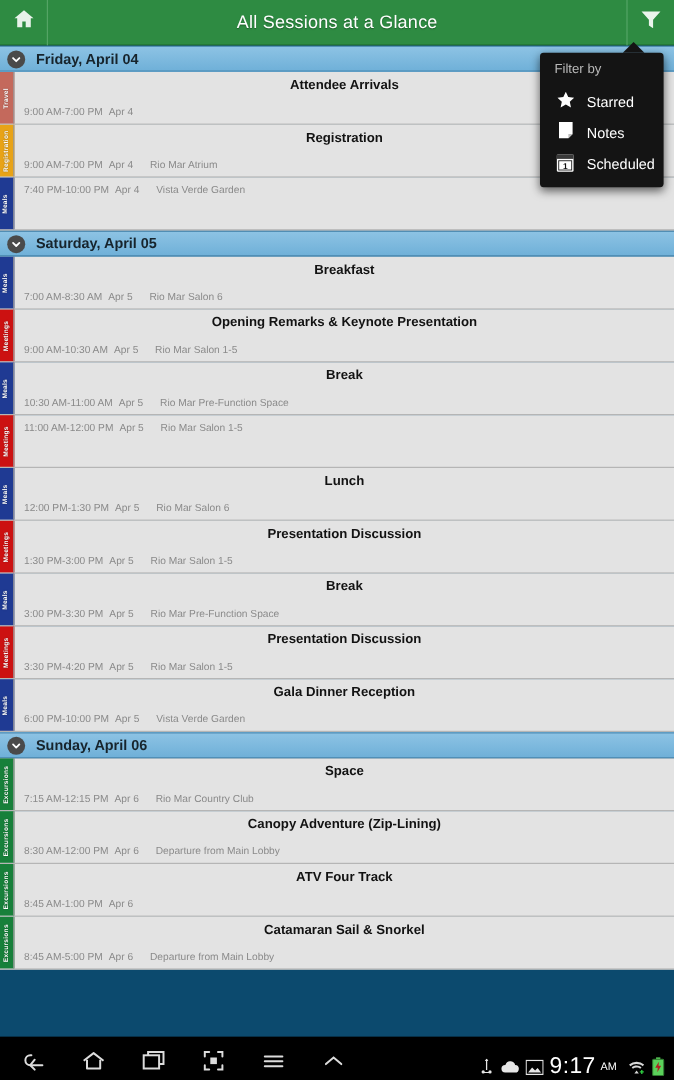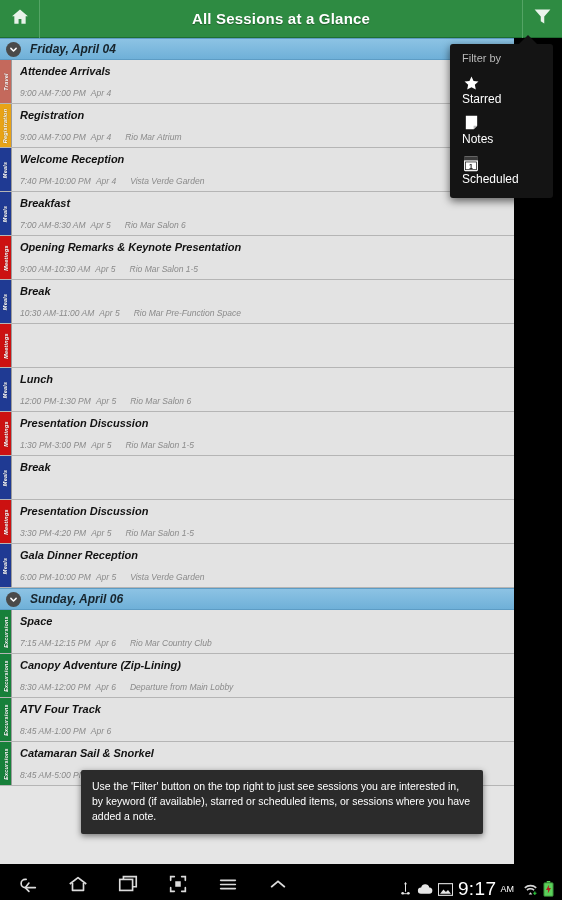--- a/index.html
+++ b/index.html
@@ -19,37 +19,36 @@
     border-bottom: 1px solid #1f6e31;
     display: flex; align-items: center;
   }
   .ab-home {
     width: 40px; height: 38px;
     display: flex; align-items: center; justify-content: center;
     border-right: 1px solid #54a465;
   }
   .ab-title {
     flex: 1; text-align: center;
-    color: #fff; font-size: 15px; font-weight: bold;
+    color: #fff; font-size: 15px; font-weight: normal;
     letter-spacing: .2px;
     text-shadow: 0 1px 1px rgba(0,0,0,.35);
   }
   .ab-filter {
     width: 40px; height: 38px;
     display: flex; align-items: center; justify-content: center;
     border-left: 1px solid #54a465;
   }
 
   
   .list {
     position: absolute; top: 38px; left: 0;
-    width: 514px; height: 826px;
-    background: #e5e5e5;
+    width: 562px; height: 826px;
+    background: #0c4a6e;
     overflow: hidden;
-    font-style: italic;
   }
   .day-header {
     height: 22px;
     background: linear-gradient(to bottom, #8dc3e4 0%, #6fb0d8 100%);
     border-top: 1px solid #5d9cc4;
     border-bottom: 1px solid #5d9cc4;
     display: flex; align-items: center; padding-left: 6px;
   }
   .day-chevron {
     width: 15px; height: 15px; border-radius: 50%;
@@ -84,21 +83,21 @@
     transform: rotate(-90deg);
     letter-spacing: .2px;
     text-shadow: 0 0 1px rgba(0,0,0,.5);
   }
   .sess-body {
     flex: 1; padding: 5px 8px 0 8px;
     display: flex; flex-direction: column; justify-content: space-between;
   }
   .sess-title {
     font-size: 11px; font-weight: bold; color: #121212;
-    white-space: nowrap; overflow: hidden;
+    white-space: nowrap; overflow: hidden; text-align: center;
   }
   .sess-meta {
     font-size: 8.5px; color: #8a8a8a;
     padding-bottom: 5px;
     white-space: nowrap;
   }
   .sess-meta .loc { margin-left: 14px; }
 
   
   .popup {
@@ -116,23 +115,23 @@
     width: 0; height: 0;
     border-left: 9px solid transparent;
     border-right: 9px solid transparent;
     border-bottom: 9px solid #141414;
   }
   .popup-title {
     color: #b9b9b9; font-size: 11px;
     padding: 2px 0 6px 12px;
   }
   .popup-item {
-    display: flex; align-items: flex-start;
+    display: flex; align-items: flex-end;
     padding: 4px 0 4px 12px;
-    color: #fff; font-size: 12px; flex-direction: column;
+    color: #fff; font-size: 12px;
   }
   .popup-item .pi-icon {
     width: 18px; height: 18px; margin-right: 9px;
     display: flex; align-items: center; justify-content: center; flex: none;
   }
 
   
   .tooltip {
     position: absolute;
     left: 81px; top: 770px;
@@ -212,23 +211,30 @@
         <div class="sess-body">
           <div class="sess-title">Registration</div>
           <div class="sess-meta"><span>9:00 AM-7:00 PM</span><span style="margin-left:5px">Apr 4</span><span class="loc">Rio Mar Atrium</span></div>
         </div>
       </div>
       <div class="session">
         <div class="cat-tab" style="background:#1f3a93">
           <span>Meals</span>
         </div>
         <div class="sess-body">
-          <div class="sess-title">Welcome Reception</div>
           <div class="sess-meta"><span>7:40 PM-10:00 PM</span><span style="margin-left:5px">Apr 4</span><span class="loc">Vista Verde Garden</span></div>
         </div>
+      </div>
+      <div class="day-header">
+        <span class="day-chevron">
+          <svg width="9" height="9" viewBox="0 0 12 12">
+            <polyline points="2.5,4.5 6,8 9.5,4.5" fill="none" stroke="#ffffff" stroke-width="2" stroke-linecap="round" stroke-linejoin="round"></polyline>
+          </svg>
+        </span>
+        <span class="day-label">Saturday, April 05</span>
       </div>
       <div class="session">
         <div class="cat-tab" style="background:#1f3a93">
           <span>Meals</span>
         </div>
         <div class="sess-body">
           <div class="sess-title">Breakfast</div>
           <div class="sess-meta"><span>7:00 AM-8:30 AM</span><span style="margin-left:5px">Apr 5</span><span class="loc">Rio Mar Salon 6</span></div>
         </div>
       </div>
@@ -248,20 +254,21 @@
         <div class="sess-body">
           <div class="sess-title">Break</div>
           <div class="sess-meta"><span>10:30 AM-11:00 AM</span><span style="margin-left:5px">Apr 5</span><span class="loc">Rio Mar Pre-Function Space</span></div>
         </div>
       </div>
       <div class="session">
         <div class="cat-tab" style="background:#cc1111">
           <span>Meetings</span>
         </div>
         <div class="sess-body">
+          <div class="sess-meta"><span>11:00 AM-12:00 PM</span><span style="margin-left:5px">Apr 5</span><span class="loc">Rio Mar Salon 1-5</span></div>
         </div>
       </div>
       <div class="session">
         <div class="cat-tab" style="background:#1f3a93">
           <span>Meals</span>
         </div>
         <div class="sess-body">
           <div class="sess-title">Lunch</div>
           <div class="sess-meta"><span>12:00 PM-1:30 PM</span><span style="margin-left:5px">Apr 5</span><span class="loc">Rio Mar Salon 6</span></div>
         </div>
@@ -274,20 +281,21 @@
           <div class="sess-title">Presentation Discussion</div>
           <div class="sess-meta"><span>1:30 PM-3:00 PM</span><span style="margin-left:5px">Apr 5</span><span class="loc">Rio Mar Salon 1-5</span></div>
         </div>
       </div>
       <div class="session">
         <div class="cat-tab" style="background:#1f3a93">
           <span>Meals</span>
         </div>
         <div class="sess-body">
           <div class="sess-title">Break</div>
+          <div class="sess-meta"><span>3:00 PM-3:30 PM</span><span style="margin-left:5px">Apr 5</span><span class="loc">Rio Mar Pre-Function Space</span></div>
         </div>
       </div>
       <div class="session">
         <div class="cat-tab" style="background:#cc1111">
           <span>Meetings</span>
         </div>
         <div class="sess-body">
           <div class="sess-title">Presentation Discussion</div>
           <div class="sess-meta"><span>3:30 PM-4:20 PM</span><span style="margin-left:5px">Apr 5</span><span class="loc">Rio Mar Salon 1-5</span></div>
         </div>
@@ -376,21 +384,20 @@
           <rect x="1" y="2" width="18" height="19" rx="1.5" fill="#ffffff"></rect>
           <rect x="1" y="2" width="18" height="5" fill="#3a3a3a"></rect>
           <rect x="3" y="9" width="14" height="10" fill="#ffffff" stroke="#222" stroke-width="1"></rect>
           <text x="10" y="17.6" font-size="9" font-family="Liberation Sans, sans-serif" font-weight="bold" fill="#111" text-anchor="middle">1</text>
         </svg>
       </span>
       <span>Scheduled</span>
     </div>
   </div>
 
-  <div class="tooltip">Use the 'Filter' button on the top right to just see sessions you are interested in, by keyword (if available), starred or scheduled items, or sessions where you have added a note.</div>
 
   <div class="sysbar">
     <div class="nav-group">
       <div class="nav-btn">
         <span>
           <svg width="22" height="22" viewBox="0 0 24 24" fill="none" stroke="#dcdcdc" stroke-width="1.8" stroke-linecap="round" stroke-linejoin="round">
               <path d="M20 16H9a4.5 4.5 0 0 1 0-9h1"></path>
               <polyline points="13,11 9,16 13,20"></polyline>
             </svg>
         </span>

